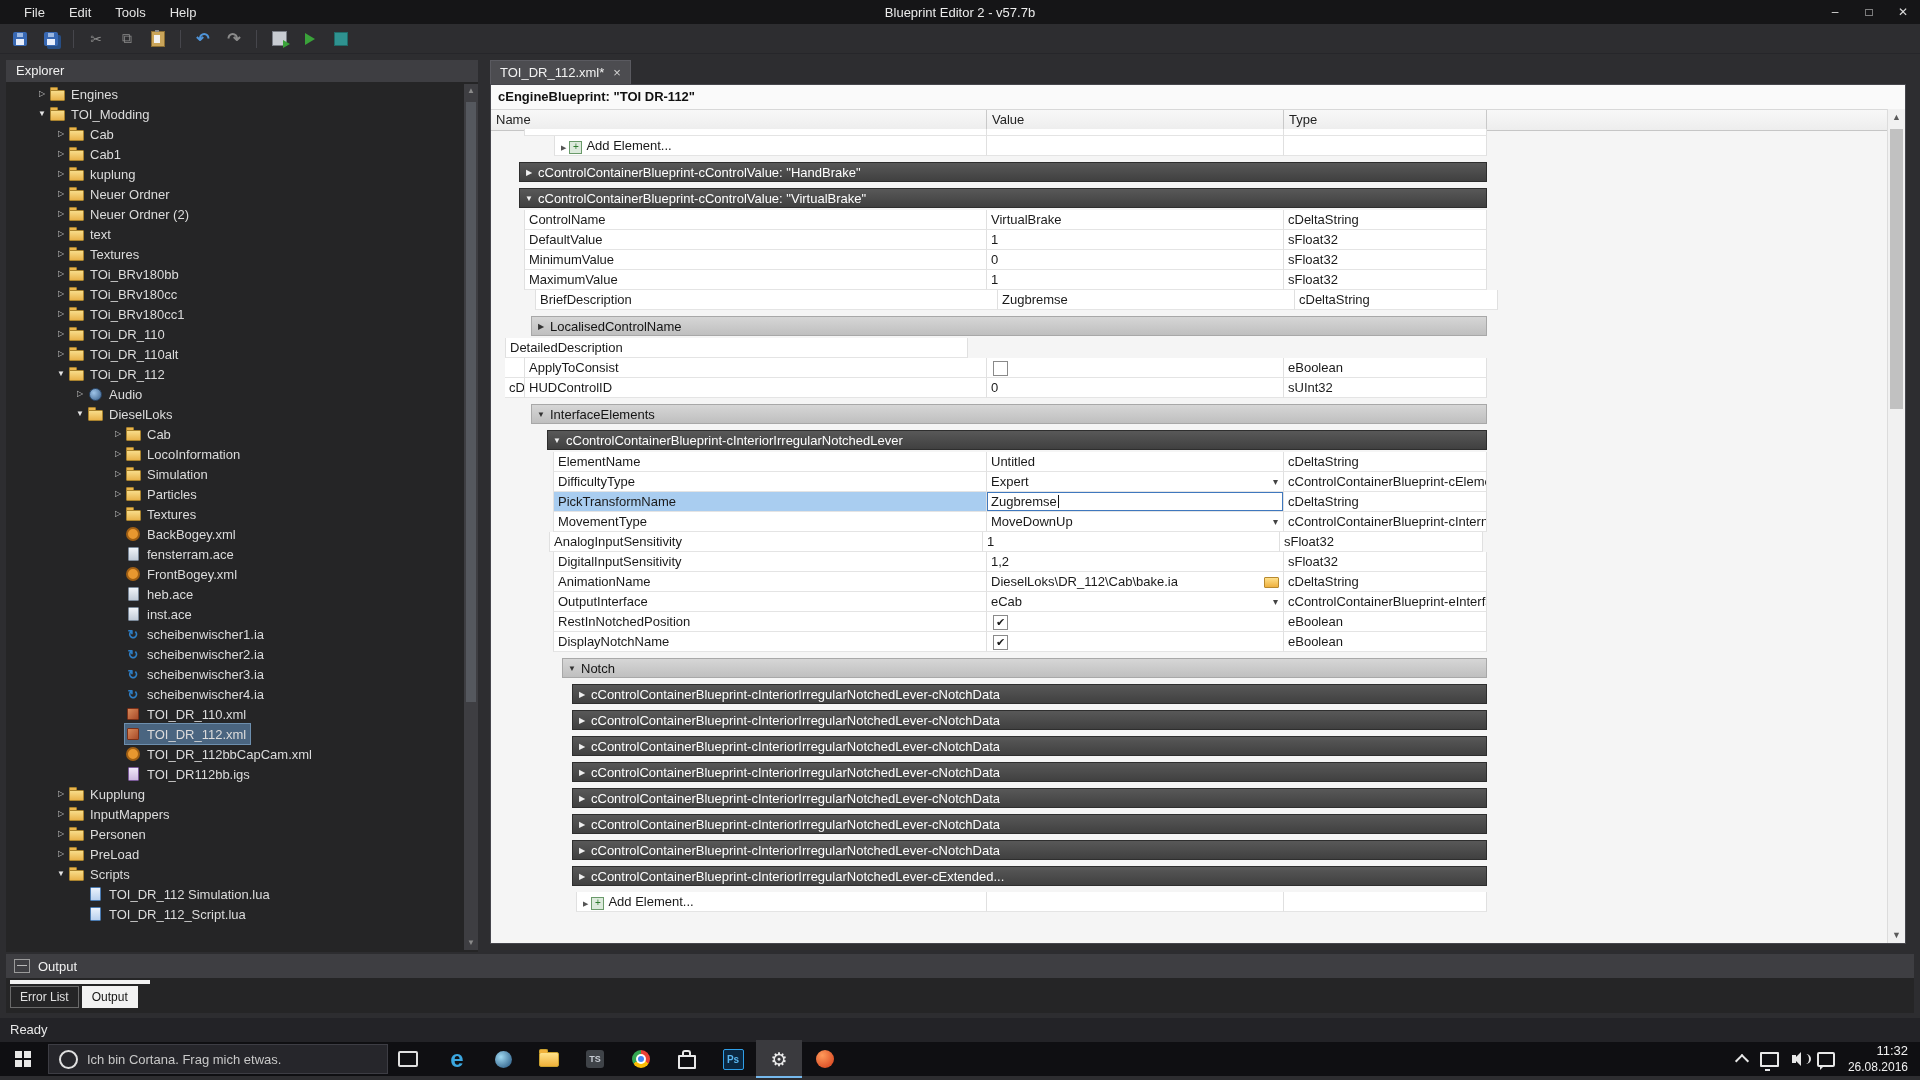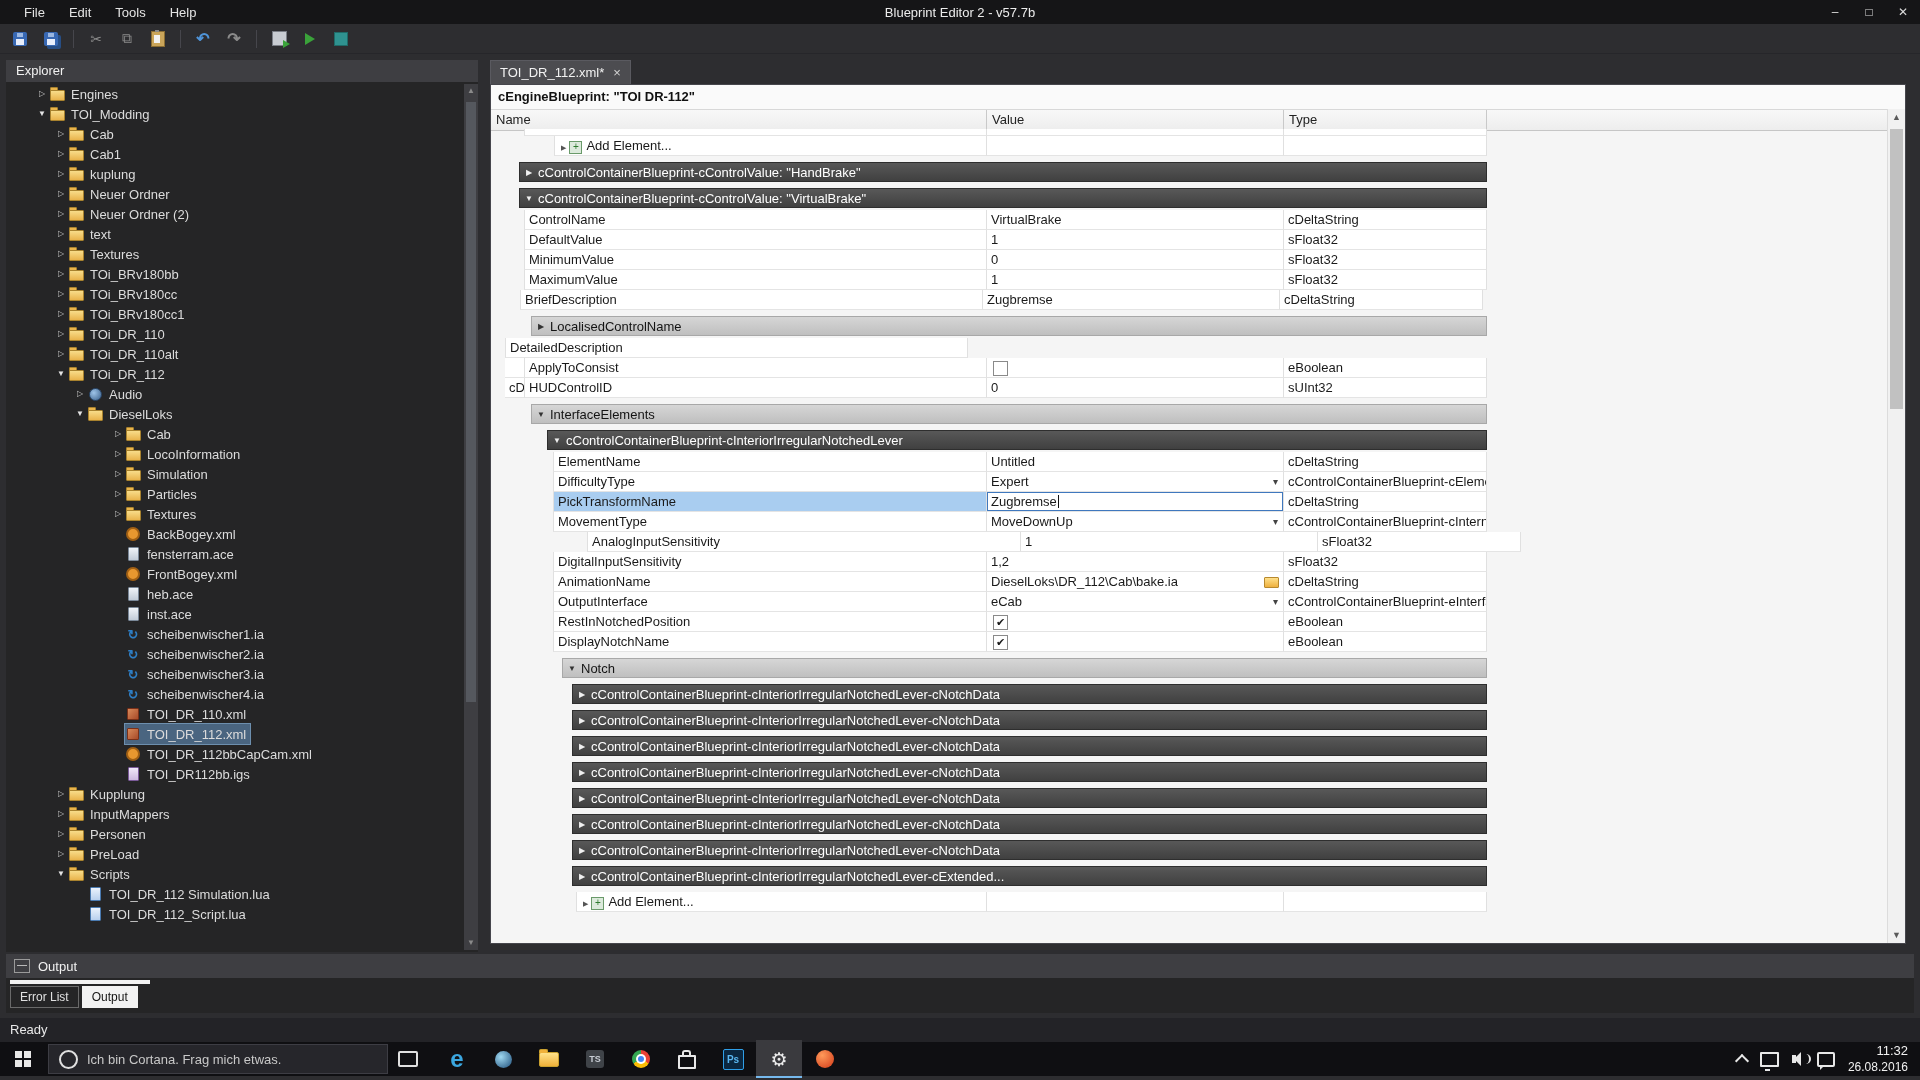--- a/index.html
+++ b/index.html
@@ -594,21 +594,21 @@
         <div class="grow prow" style="margin-left: 33px; width: 963px;">
           <div class="cell cname" style="width: 463px; flex: 0 0 auto;">MinimumValue</div>
           <div class="cell vcell"><span class="vtext">0</span></div>
           <div class="cell tcell">sFloat32</div>
         </div>
         <div class="grow prow" style="margin-left: 33px; width: 963px;">
           <div class="cell cname" style="width: 463px; flex: 0 0 auto;">MaximumValue</div>
           <div class="cell vcell"><span class="vtext">1</span></div>
           <div class="cell tcell">sFloat32</div>
         </div>
-        <div class="grow prow" style="margin-left: 29px; width: 779px;">
+        <div class="grow prow" style="margin-left: 44px; width: 779px;">
           <div class="cell cname" style="width: 463px; flex: 0 0 auto;">BriefDescription</div>
           <div class="cell vcell"><span class="vtext">Zugbremse</span></div>
           <div class="cell tcell">cDeltaString</div>
         </div>
         <div class="grow subhdr" style="margin-left: 40px; width: 956px;">
           <span class="sarr">▶</span>
           <span>LocalisedControlName</span>
         </div>
         <div class="grow prow" style="margin-left: 14px; width: 866px; flex-direction: column;">
           <div class="cell cname" style="width: 463px; flex: 0 0 auto;">DetailedDescription</div>
@@ -653,21 +653,21 @@
               <span class="caret"></span>
             </div>
           </div>
           <div class="cell tcell">cDeltaString</div>
         </div>
         <div class="grow prow" style="margin-left: 62px; width: 934px;">
           <div class="cell cname" style="width: 434px; flex: 0 0 auto;">MovementType</div>
           <div class="cell vcell"><span class="vtext">MoveDownUp</span><span class="ddarr">▾</span></div>
           <div class="cell tcell">cControlContainerBlueprint-cInternal</div>
         </div>
-        <div class="grow prow" style="margin-left: 96px; width: 934px;">
+        <div class="grow prow" style="margin-left: 58px; width: 934px;">
           <div class="cell cname" style="width: 434px; flex: 0 0 auto;">AnalogInputSensitivity</div>
           <div class="cell vcell"><span class="vtext">1</span></div>
           <div class="cell tcell">sFloat32</div>
         </div>
         <div class="grow prow" style="margin-left: 62px; width: 934px;">
           <div class="cell cname" style="width: 434px; flex: 0 0 auto;">DigitalInputSensitivity</div>
           <div class="cell vcell"><span class="vtext">1,2</span></div>
           <div class="cell tcell">sFloat32</div>
         </div>
         <div class="grow prow" style="margin-left: 62px; width: 934px;">

